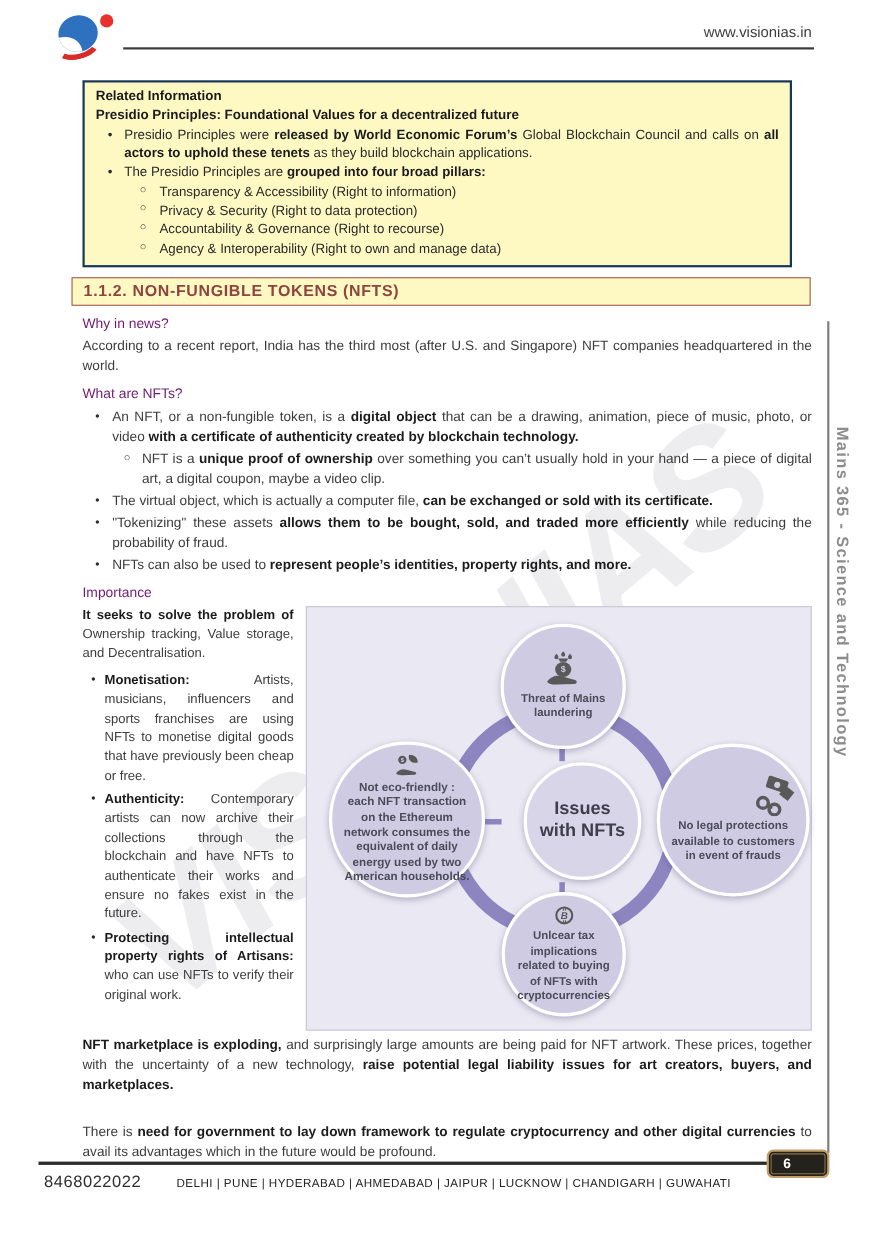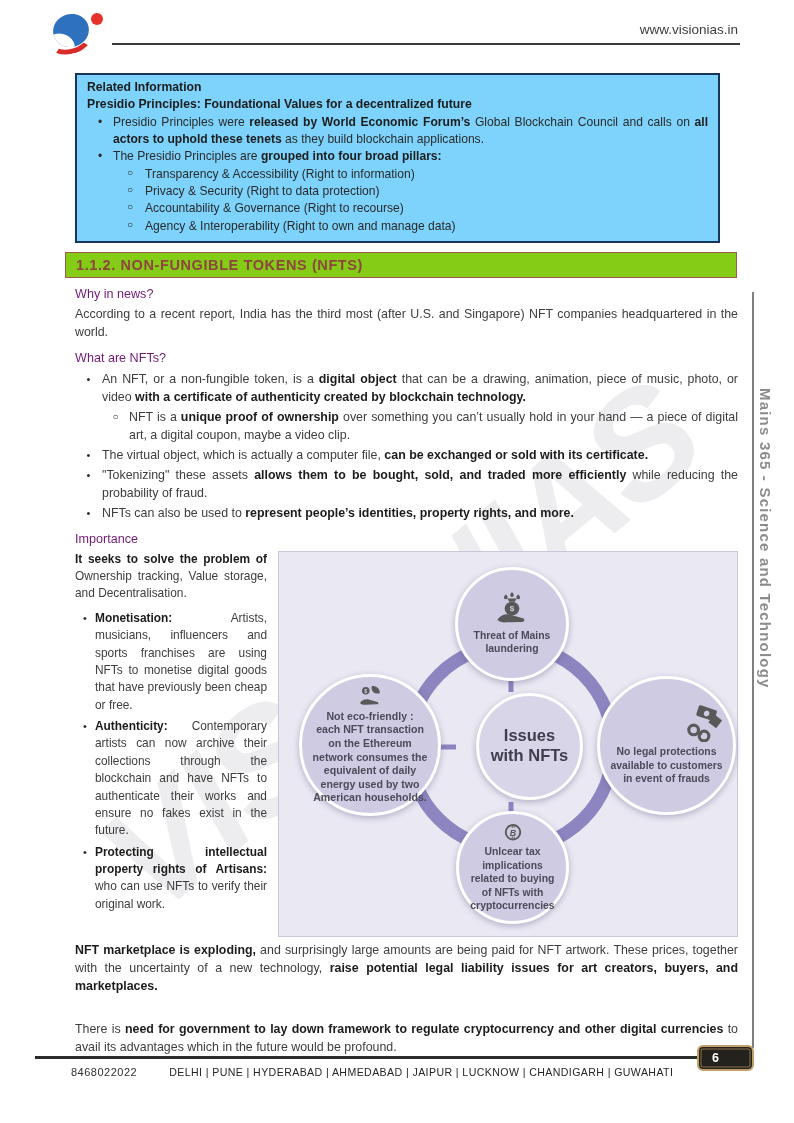--- a/index.html
+++ b/index.html
@@ -27,33 +27,33 @@
   .site-url { position:absolute; right:56px; top:22px; font-size:13.5px; color:#3c3c3c; z-index:2; }
   .header-line { position:absolute; left:112px; right:54px; top:43px; height:2px; background:#3a3a3a; z-index:2; }
 
   
   .content { position:absolute; left:75px; top:73px; width:663px; z-index:1; }
   p, .seg { font-size:12.4px; line-height:1.45; text-align:justify; }
   b { color:#1c1c1c; }
 
   
   .related-box {
-    width:645px; border:2px solid #17365d; background:#7dd3fc; color:#2a2a2a;
+    width:645px; border:2px solid #17365d; background:#fef9c3; color:#2a2a2a;
     padding:4px 10px 6px 10px; font-size:12.1px; line-height:1.43;
   }
   .related-box .box-title, .related-box .box-subtitle { font-weight:bold; color:#1c1c1c; font-size:12.2px; }
   .brow { display:flex; }
   .brow .marker { width:26px; flex:0 0 26px; text-align:center; }
   .brow .btxt { flex:1; text-align:justify; }
   .brow.sub { margin-left:28px; }
   .brow.sub .marker { flex:0 0 30px; width:30px; font-size:10px; }
 
   
   .section-heading {
-    margin:9px 0 0 -10px; width:672px; border:1px solid #a3584f; background:#84cc16;
+    margin:9px 0 0 -10px; width:672px; border:1px solid #a3584f; background:#fef9c3;
     color:#8e453f; font-weight:bold; font-size:14.5px; letter-spacing:0.6px;
     padding:4px 8px 4px 10px;
   }
 
   .sub-title { font-weight:normal; color:#701a75; font-size:12.6px; margin-top:9px; }
   .para { margin-top:5px; }
 
   
   .bullet { display:flex; margin-top:2px; }
   .bullet .marker { flex:0 0 27px; width:27px; text-align:center; font-size:11px; line-height:1.6; color:#2c2c2c; }
@@ -92,21 +92,21 @@
   .seg { display:block; }
 
   
   .footer-line { position:absolute; left:35px; top:1056px; width:668px; height:2.5px; background:#2b2b2b; z-index:2; }
   .page-badge {
     position:absolute; left:697px; top:1045px; width:57px; height:26px; background:#24221d;
     border:2px solid #c2a06c; border-radius:6px; box-shadow:inset 0 0 0 1.5px #24221d, inset 0 0 0 2.5px #8a7148;
     color:#ffffff; font-size:12.5px; font-weight:bold; display:flex; align-items:center; padding-left:13px; z-index:3;
   }
   .footer-row { position:absolute; left:40px; top:1066px; width:700px; display:flex; align-items:baseline; z-index:2; }
-  .footer-phone { font-size:11px; color:#2f2f2f; letter-spacing:0.5px;margin-left:31px; }
+  .footer-phone { font-size:15px; color:#2f2f2f; letter-spacing:0.5px; }
   .footer-cities { font-size:10.6px; color:#252525; letter-spacing:0.4px; margin-left:32px; }
 
   
   .side-line { position:absolute; left:752px; top:292px; width:2px; height:756px; background:#7f7f7f; z-index:2; }
   .side-text {
     position:absolute; left:757px; top:388px; height:680px; writing-mode:vertical-rl;
     font-size:15px; font-weight:bold; color:#8c8c8c; letter-spacing:1.2px; z-index:2; white-space:nowrap;
   }
 </style>
 </head>

